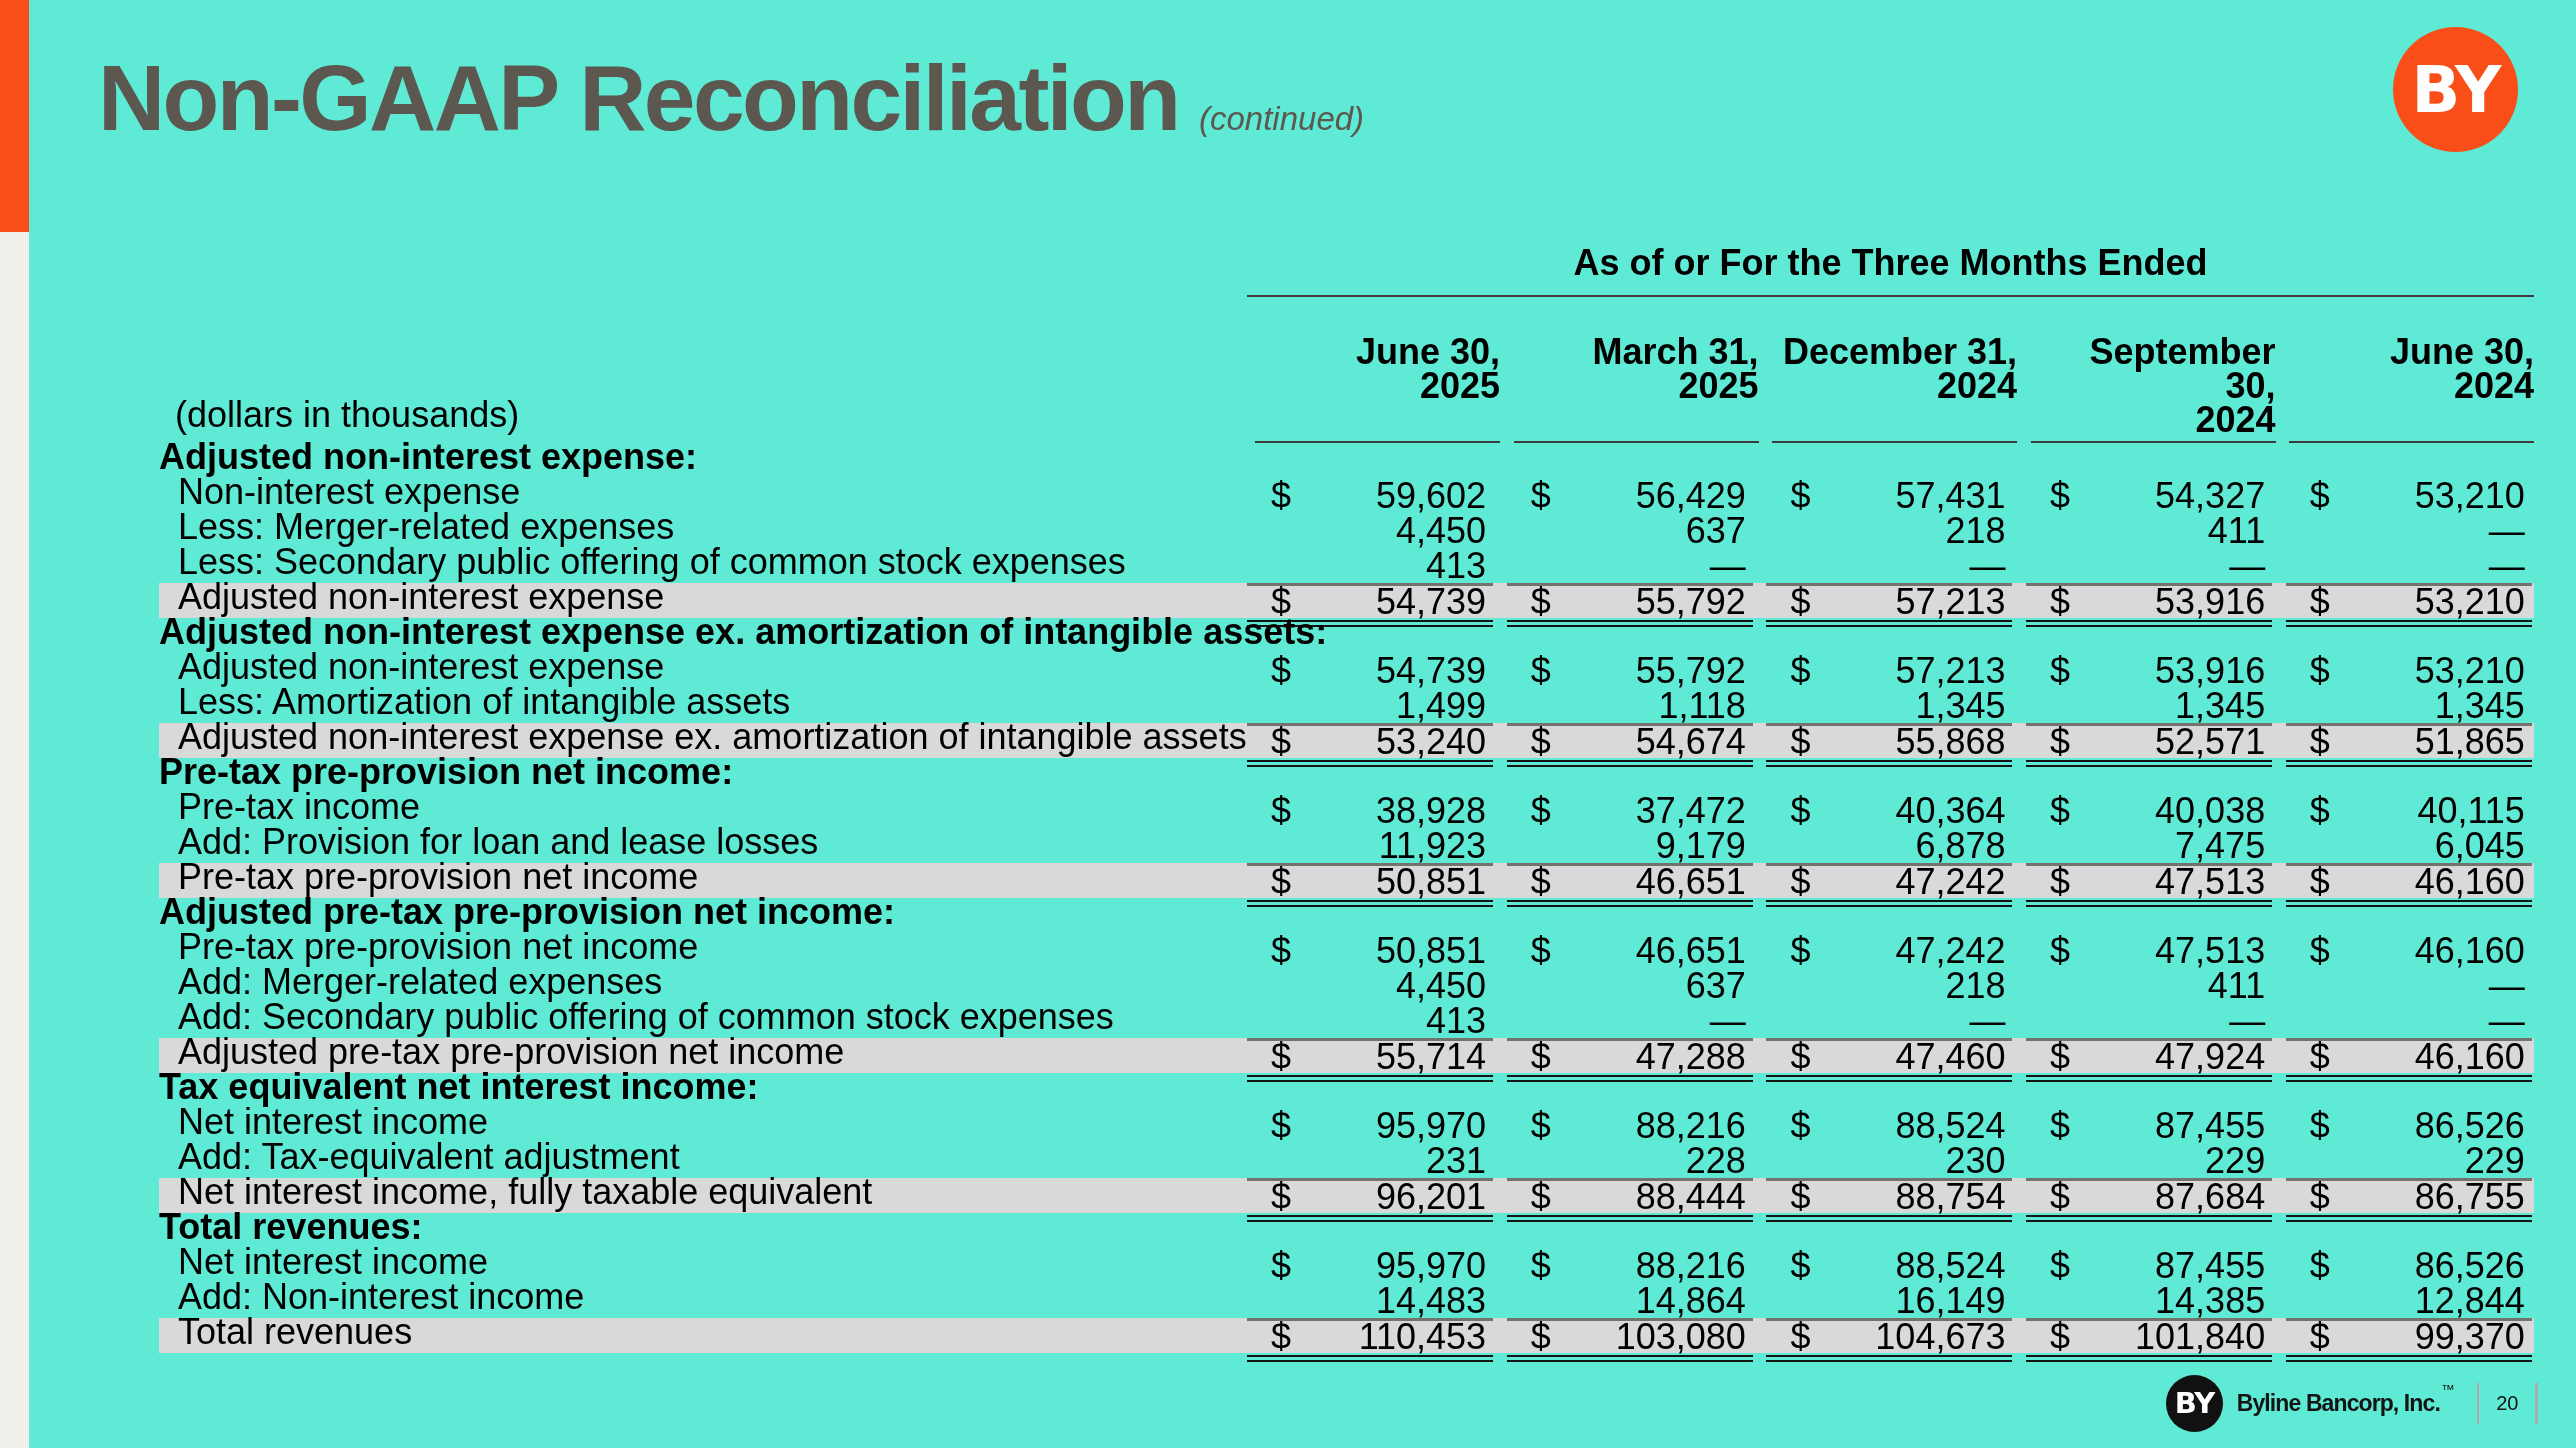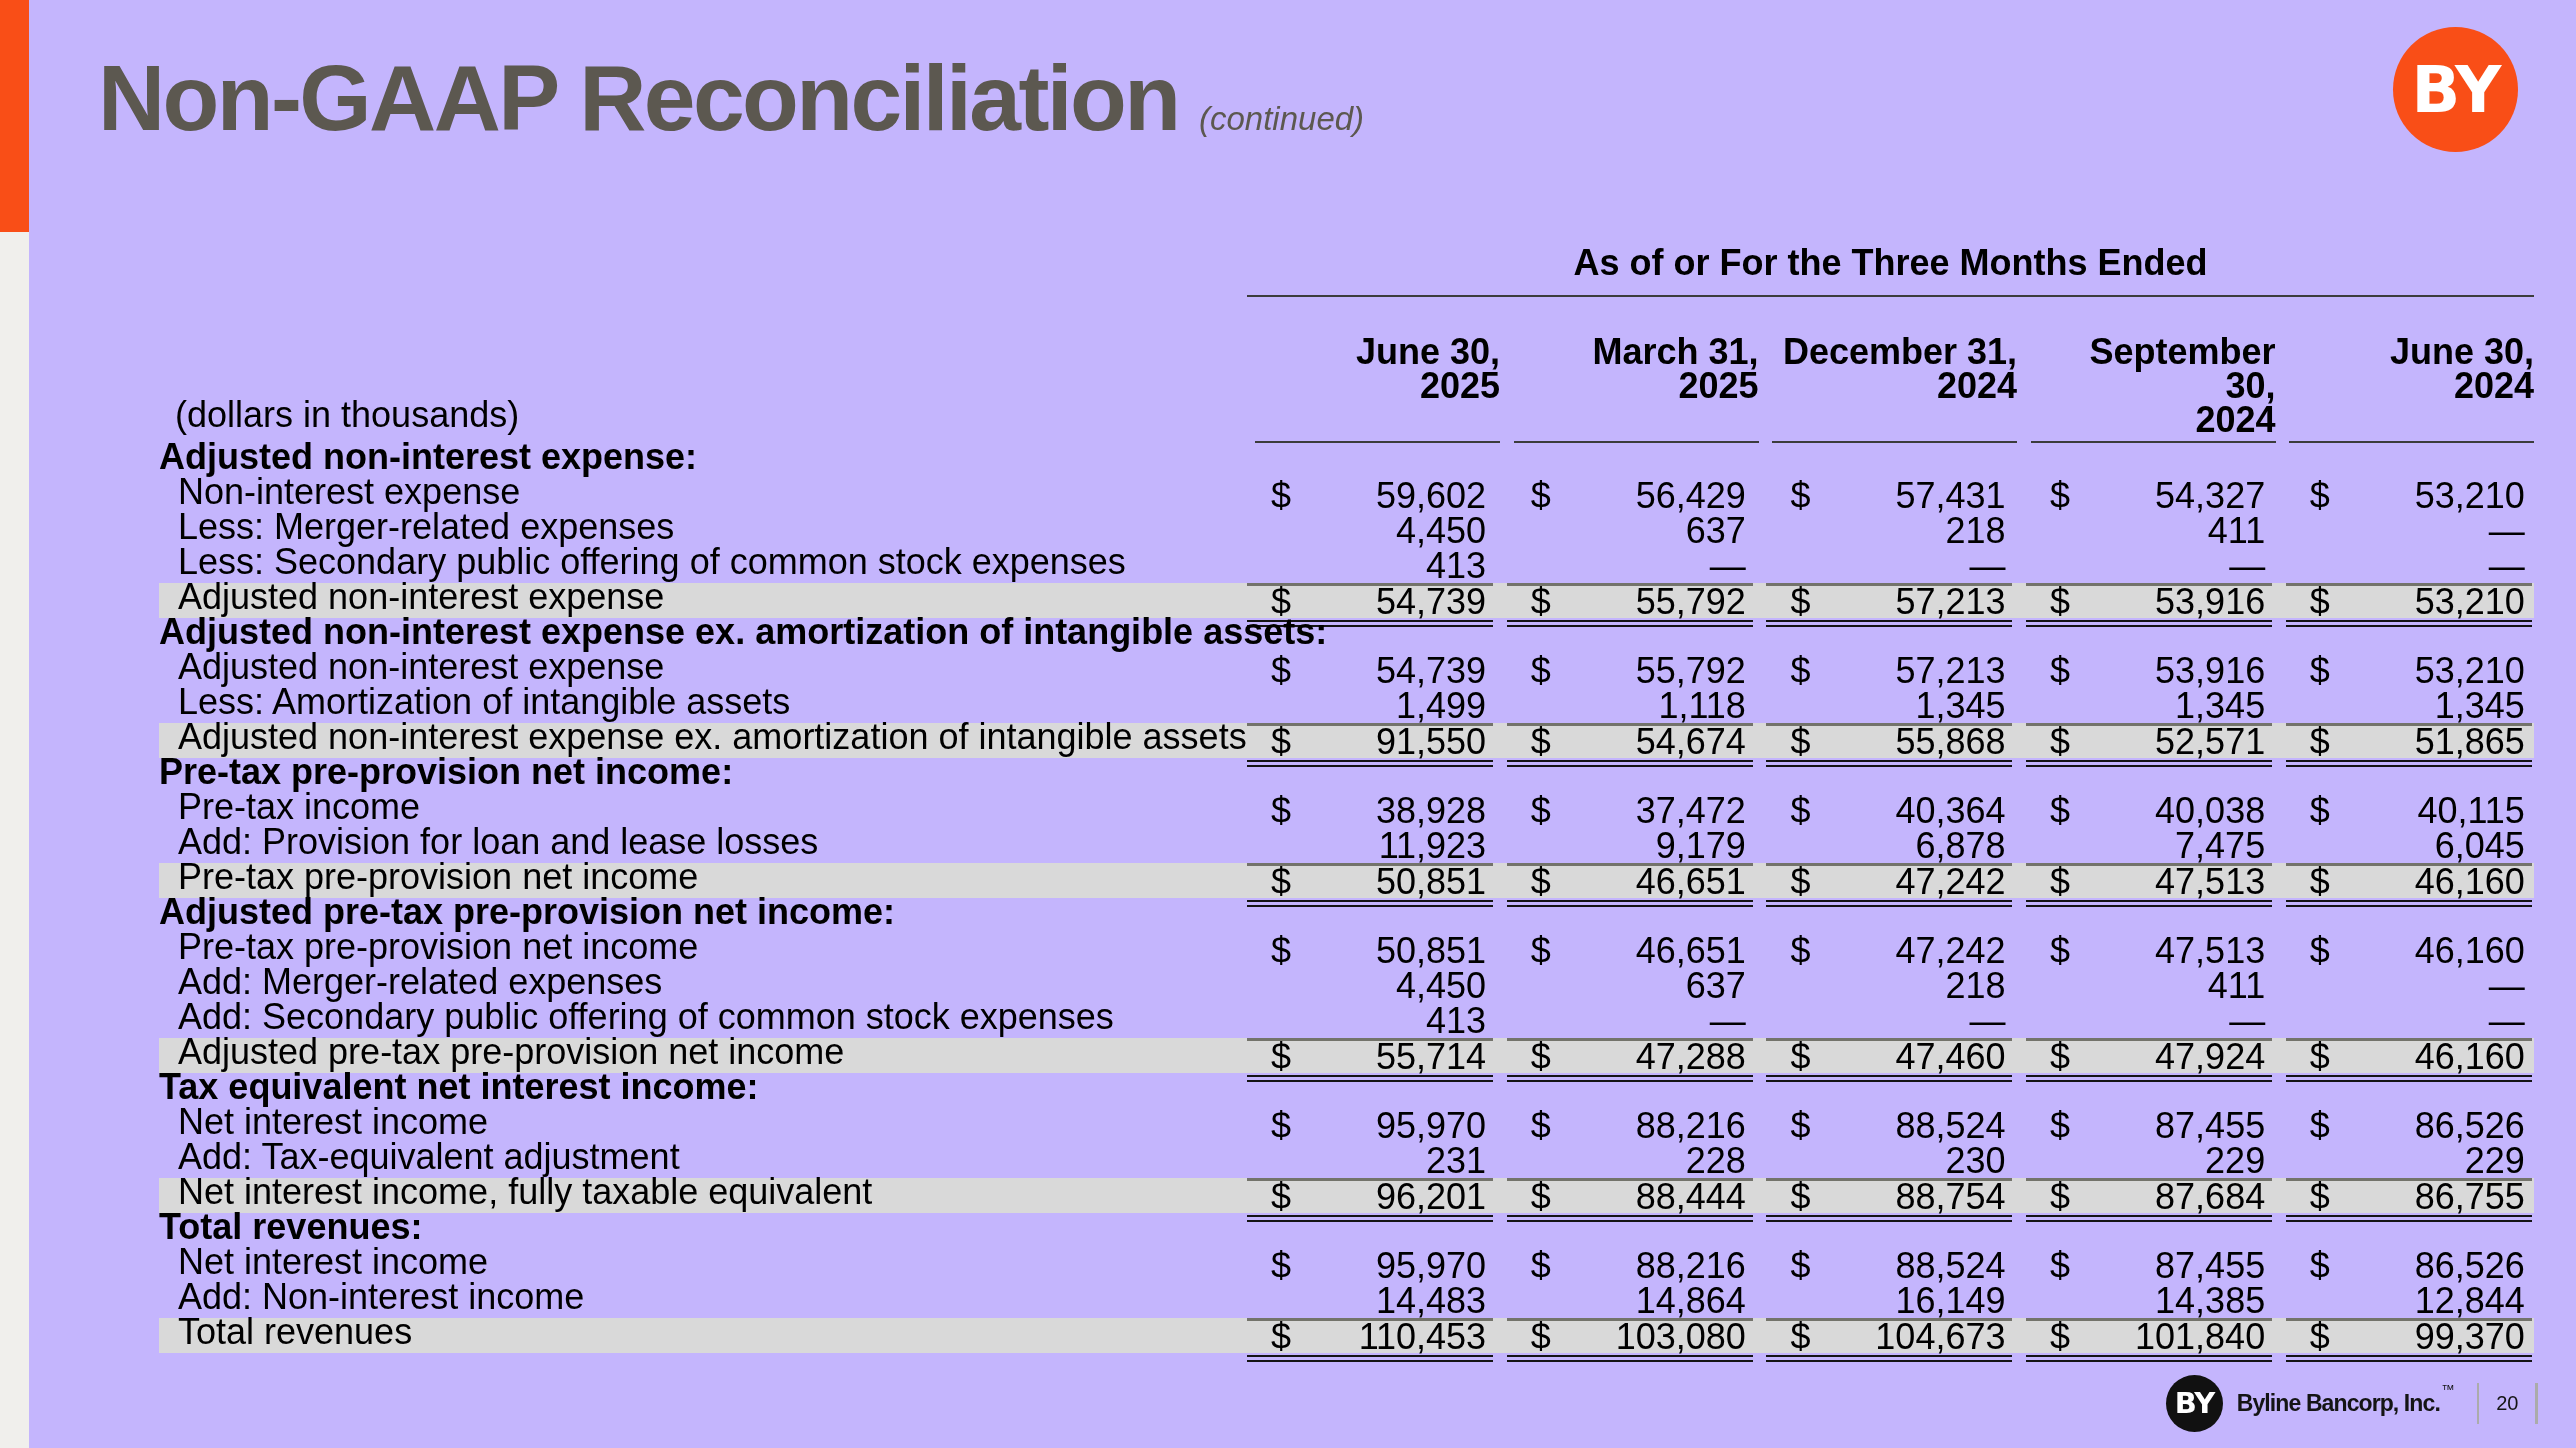--- a/index.html
+++ b/index.html
@@ -1,17 +1,17 @@
 <!DOCTYPE html>
 <html style="font-size:13.7px"><head>
 <meta charset="utf-8">
 <style>
   html,body { margin:0; padding:0; background:#ffffff; }
   .slide {
-    position:relative; width:2576px; height:1449px; background:#c4b5fd;
+    position:relative; width:2576px; height:1449px; background:#5eead4;
     font-family:"Liberation Sans", sans-serif; overflow:hidden; color:#000;
   }
   
   .accent-top  { position:absolute; left:0; top:0;    width:29px; height:232px;  }
   .accent-side { position:absolute; left:0; top:232px; width:29px; height:1217px; background:#F0EFEC; }
 
   
   .title-wrap { position:absolute; left:98px; top:45px; display:flex; align-items:baseline; color:#5C5850; }
   .title      { font-size:93px; font-weight:bold; letter-spacing:-2.6px; white-space:nowrap; }
   .title-cont { font-size:33px; font-style:italic; margin-left:20.6px; letter-spacing:0; }
@@ -248,21 +248,21 @@
           </div>
           <div class="cell">
             <span class="d"></span>
             <span class="v">1,345</span>
           </div>
         </div>
         <div class="row total">
           <div class="lbl ind">Adjusted non-interest expense ex. amortization of intangible assets</div>
           <div class="cell">
             <span class="d">$</span>
-            <span class="v">91,550</span>
+            <span class="v">53,240</span>
           </div>
           <div class="cell">
             <span class="d">$</span>
             <span class="v">54,674</span>
           </div>
           <div class="cell">
             <span class="d">$</span>
             <span class="v">55,868</span>
           </div>
           <div class="cell">

